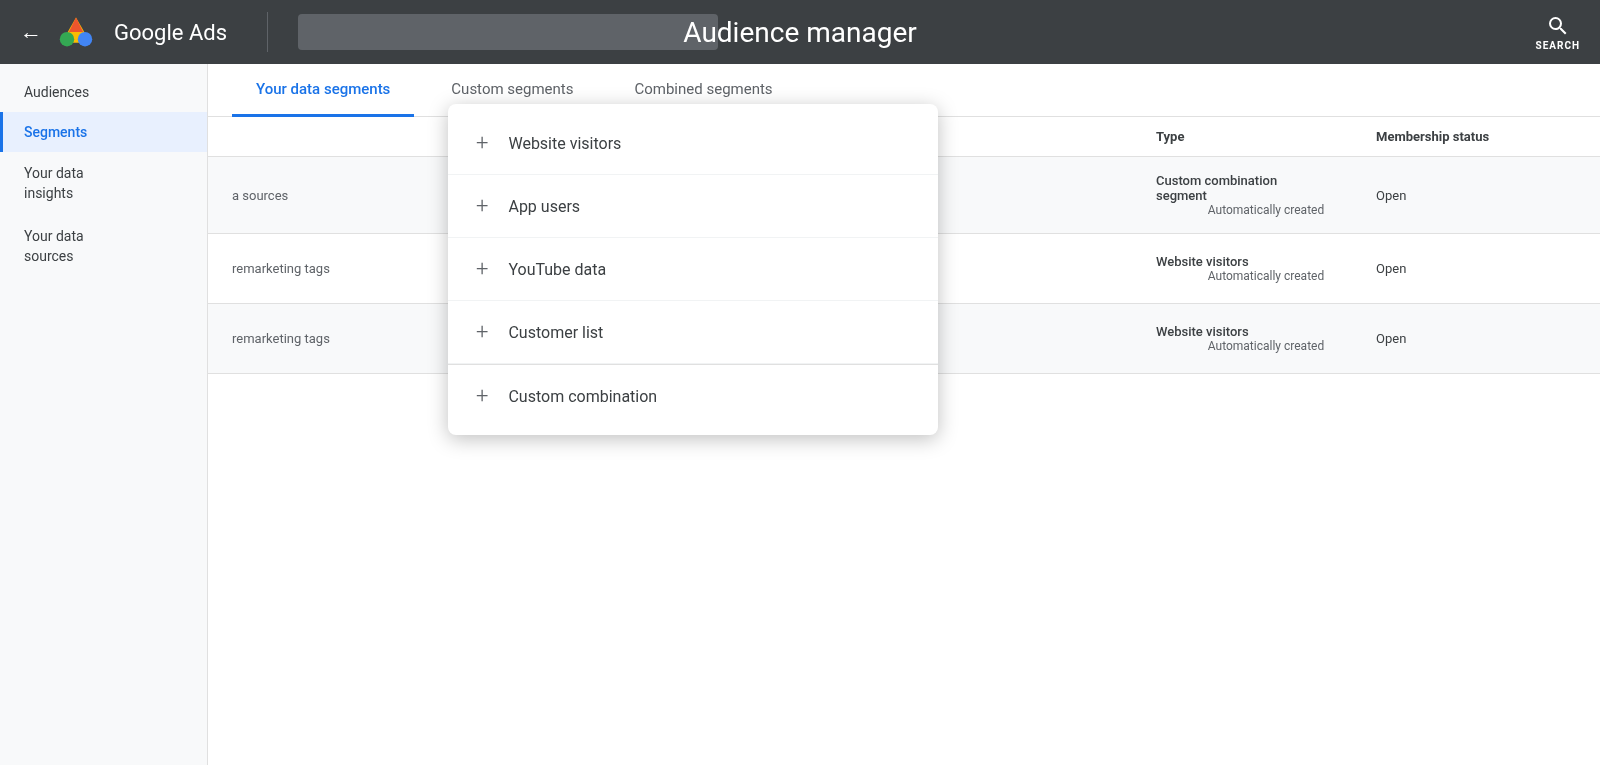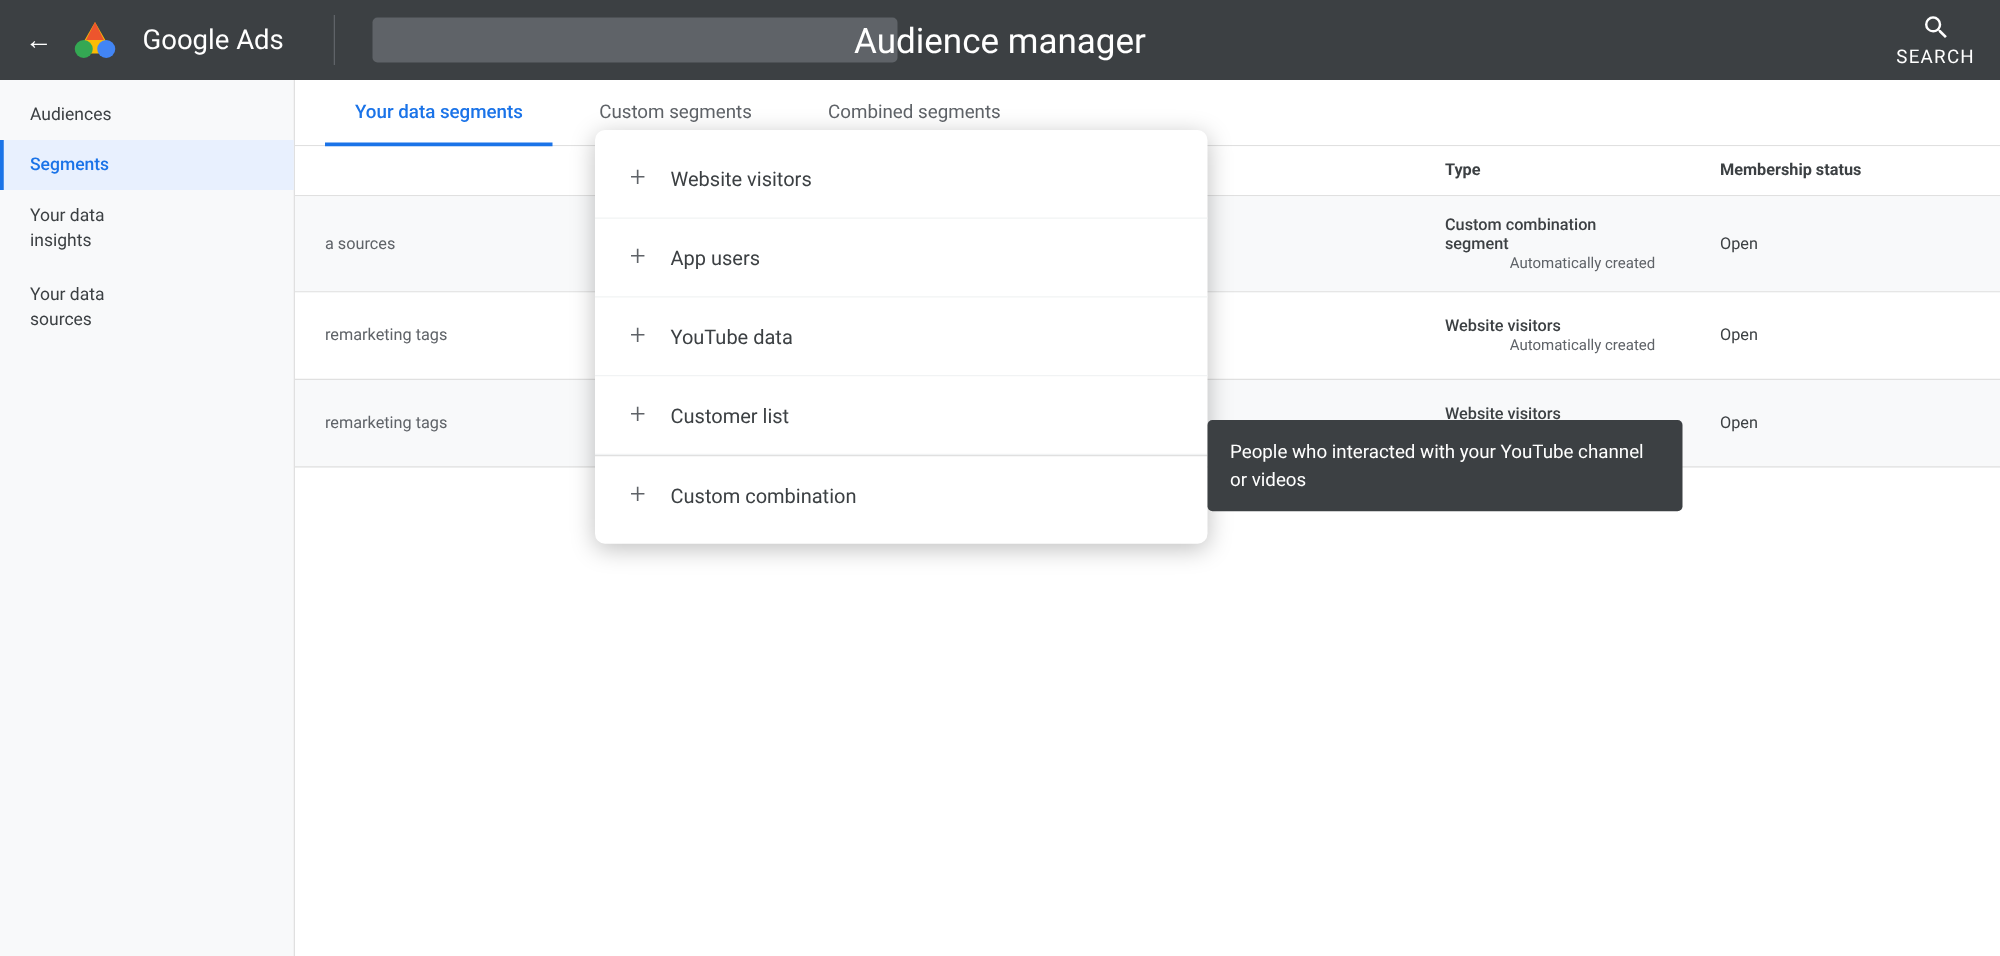--- a/index.html
+++ b/index.html
@@ -63,34 +63,35 @@
       flex-direction: column;
       align-items: center;
       color: #fff;
       cursor: pointer;
     }
     .header-search-btn svg {
       width: 24px;
       height: 24px;
     }
     .header-search-label {
-      font-size: 15px;
+      font-size: 10px;
       letter-spacing: 1px;
       margin-top: 2px;
+      font-weight: bold;
     }
 
     
     .main-layout {
       display: flex;
       height: calc(765px - 64px);
     }
 
     
     .sidebar {
-      width: 236px;
+      width: 208px;
       background: #f8f9fa;
       padding-top: 8px;
       flex-shrink: 0;
       border-right: 1px solid #e0e0e0;
     }
     .sidebar-item {
       padding: 12px 24px;
       font-size: 14px;
       color: #3c4043;
       cursor: pointer;
@@ -355,19 +356,15 @@
       <div class="dropdown-item">
         <span class="dropdown-item-icon">+</span>
         <span>Customer list</span>
       </div>
       <div class="dropdown-item custom-combo">
         <span class="dropdown-item-icon">+</span>
         <span>Custom combination</span>
       </div>
     </div>
 
-    <div class="tooltip">
-      <span>People who interacted with your YouTube channel or
-videos</span>
-    </div>
 
   </div>
 </div>
 
 </body></html>

